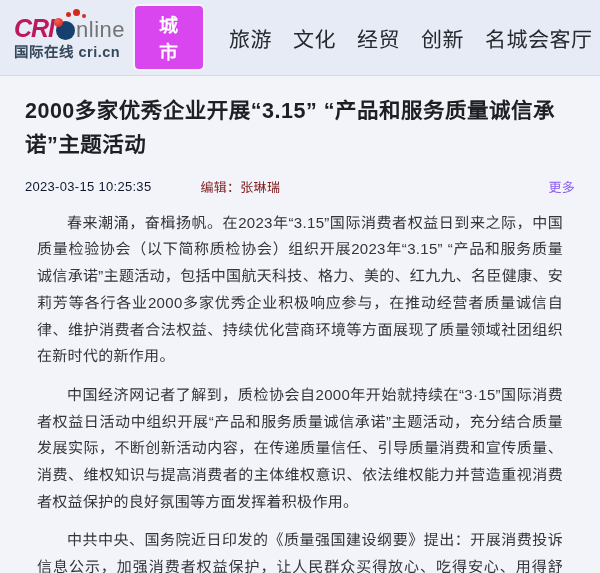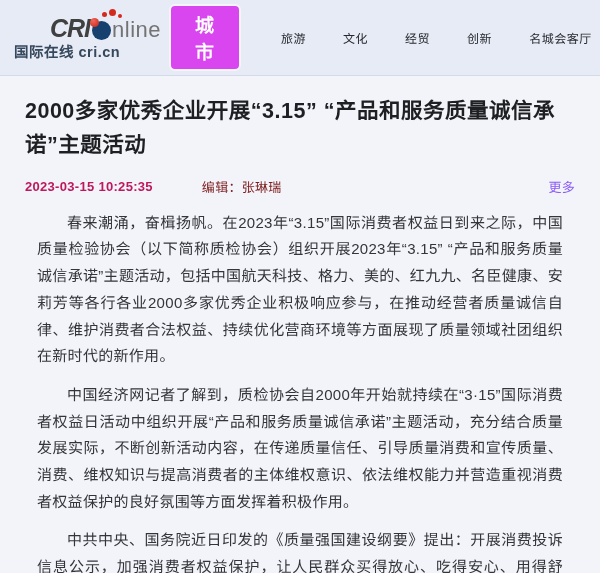--- a/index.html
+++ b/index.html
@@ -14,22 +14,22 @@
   
   .site-header{
     height:76px;flex:0 0 auto;display:flex;align-items:center;
     padding:0 14px;background:#e7ebf5;
     border-bottom:1px solid rgba(175,185,210,.35);
     box-sizing:border-box;
   }
   .logo{display:flex;flex-direction:column;line-height:1;cursor:pointer;}
   .logo-top{display:flex;align-items:flex-end;height:26px;}
   .logo-cri{
-    font-size:25px;font-weight:700;color:#404040;
-    letter-spacing:-1px;font-style:italic;margin-left:36px;
+    font-size:25px;font-weight:700;color:#be185d;
+    letter-spacing:-1px;font-style:italic;
   }
   .logo-o{
     position:relative;display:inline-block;width:19px;height:19px;
     background:#16406e;border-radius:50%;margin:0 1px 1px 2px;
   }
   .logo-o .dot{position:absolute;border-radius:50%;background:#d42a1e;}
   .logo-o .d1{width:9px;height:9px;left:-2px;top:-3px;background:radial-gradient(circle at 35% 30%,#f0695c,#c81e12);}
   .logo-o .d2{width:5px;height:5px;left:10px;top:-9px;}
   .logo-o .d3{width:7px;height:7px;left:17px;top:-12px;}
   .logo-o .d4{width:4px;height:4px;left:26px;top:-7px;}
@@ -38,35 +38,35 @@
 
   .channel-badge{
     margin-left:10px;background:#d946ef;color:#fff;
     font-size:19px;font-weight:700;padding:4px 24px 5px;
     border-radius:4px;letter-spacing:1px;cursor:pointer;
     box-shadow:0 0 0 2px rgba(255,255,255,.55);
   }
 
   .top-nav{display:flex;margin-left:26px;gap:21px;align-items:center;}
   .nav-item{
-    font-size:12px;color:#26292e;text-decoration:none;cursor:pointer;
-    letter-spacing:.5px;white-space:nowrap;margin-left:16px;
+    font-size:21px;color:#26292e;text-decoration:none;cursor:pointer;
+    letter-spacing:.5px;white-space:nowrap;
   }
 
   
   .content{flex:1;padding:12px 25px 0;background:#f2f4fa;box-sizing:border-box;}
   .title{
     margin:6px 0 14px;font-size:21.5px;line-height:1.6;
     font-weight:700;color:#1e1f22;letter-spacing:.5px;
   }
   .meta{
     display:flex;align-items:center;font-size:13px;color:#3d3f44;
     margin-bottom:14px;letter-spacing:.3px;
   }
-  .meta-time{font-weight:700;color:#be185d;}
+  .meta-time{font-weight:400;color:#0f172a;}
   .meta-source{margin-left:38px;color:#3e5f96;cursor:pointer;}
   .meta-editor{margin-left:49px;color:#7f1d1d;text-align:right;}
   .meta-more{margin-left:auto;color:#8b5cf6;cursor:pointer;}
 
   .body{font-size:15px;color:#33353a;line-height:1.78;text-align:justify;letter-spacing:.3px;}
   .body p{margin:0 12px 12px;text-indent:2em;}
 </style>
 </head>
 <body>
 

